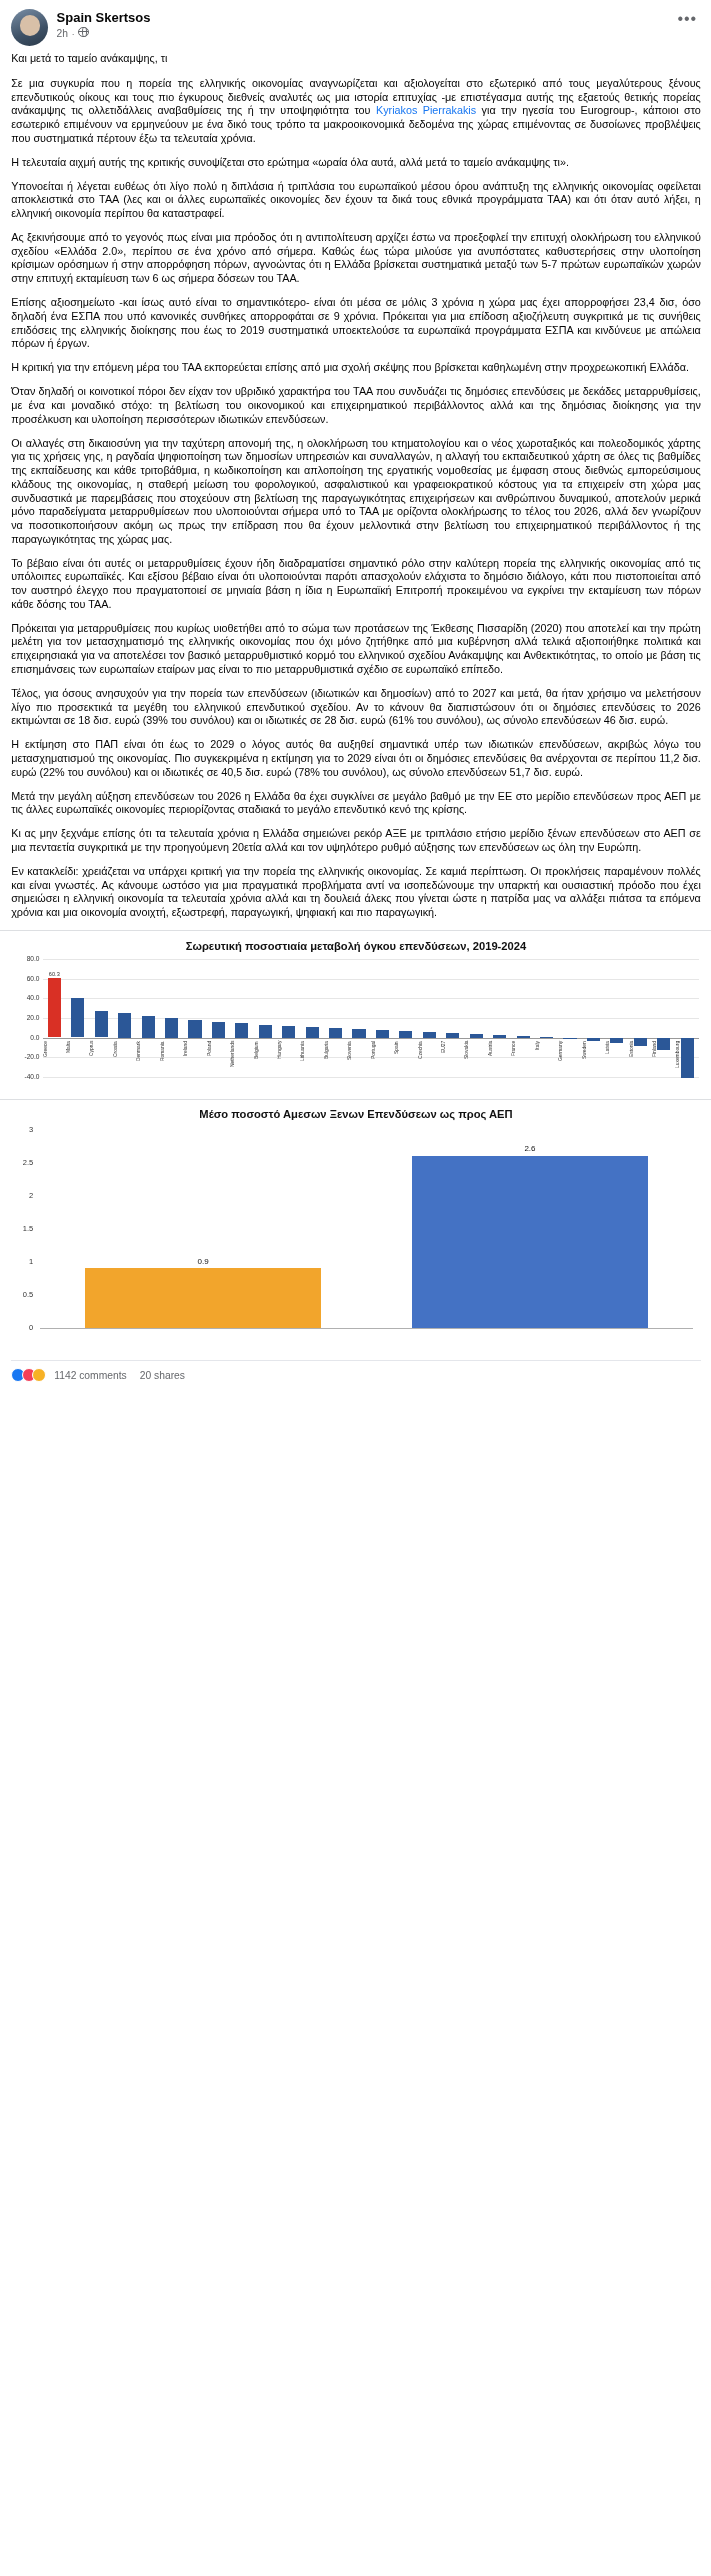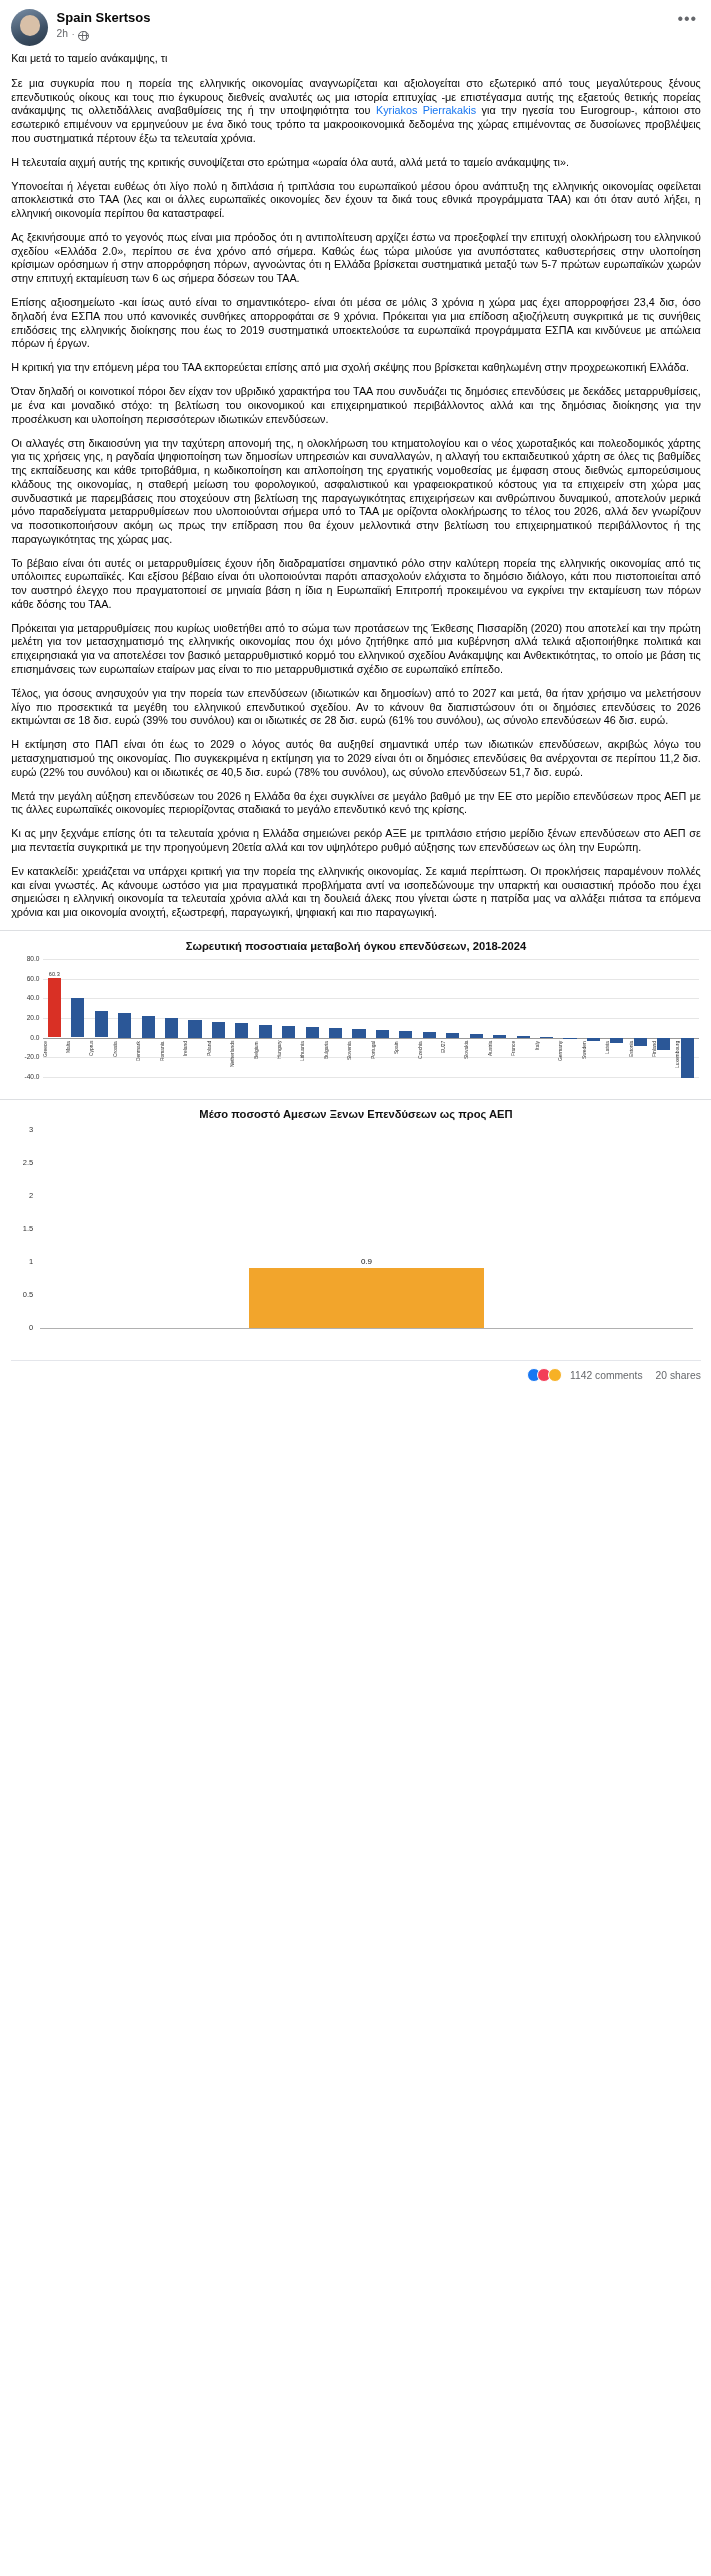--- a/index.html
+++ b/index.html
@@ -43,21 +43,21 @@
     font-weight: bold;
     color: #050505;
     line-height: 15px;
   }
   .meta {
     font-size: 10.3px;
     color: #65676b;
     line-height: 14px;
     margin-top: 1.9px;
     display: flex;
-    align-items: flex-end;
+    align-items: flex-start;
     gap: 3.7px;
   }
   .globe-icon {
     display: inline-block;
     width: 10.3px; height: 10.3px;
     border-radius: 50%;
     border: 1.1px solid #65676b;
     position: relative;
   }
   .globe-icon::before{
@@ -202,21 +202,21 @@
     font-size: 8px;
     color: #111;
   }
   
   .post-footer {
     border-top: 0.9px solid #e4e6eb;
     margin: 0 11.2px;
     padding: 7.5px 0 9.4px 0;
     display: flex;
     align-items: center;
-    justify-content: flex-end;
+    justify-content: flex-start;
     font-size: 10.3px;
     color: #65676b;
   }
   .reactions { display: flex; align-items: center; gap: 3.7px; }
   .react-pill { display: flex; align-items: center; }
   .react {
     width: 14px; height: 14px; border-radius: 50%;
     border: 1.4px solid #fff;
     margin-right: -3.7px;
     display: inline-block;
@@ -259,21 +259,21 @@
     <p>Το βέβαιο είναι ότι αυτές οι μεταρρυθμίσεις έχουν ήδη διαδραματίσει σημαντικό ρόλο στην καλύτερη πορεία της ελληνικής οικονομίας από τις υπόλοιπες ευρωπαϊκές. Και εξίσου βέβαιο είναι ότι υλοποιούνται παρότι απασχολούν ελάχιστα το δημόσιο διάλογο, κάτι που πιστοποιείται από τον αυστηρό έλεγχο που πραγματοποιεί σε μηνιαία βάση η ίδια η Ευρωπαϊκή Επιτροπή προκειμένου να εγκρίνει την εκταμίευση των πόρων κάθε δόσης του ΤΑΑ.</p>
     <p>Πρόκειται για μεταρρυθμίσεις που κυρίως υιοθετήθει από το σώμα των προτάσεων της Έκθεσης Πισσαρίδη (2020) που αποτελεί και την πρώτη μελέτη για τον μετασχηματισμό της ελληνικής οικονομίας που όχι μόνο ζητήθηκε από μια κυβέρνηση αλλά τελικά αξιοποιήθηκε πολιτικά και επιχειρησιακά για να αποτελέσει τον βασικό μεταρρυθμιστικό κορμό του ελληνικού σχεδίου Ανάκαμψης και Ανθεκτικότητας, το οποίο με βάση τις επισημάνσεις των ευρωπαίων εταίρων μας είναι το πιο μεταρρυθμιστικά σχέδιο σε ευρωπαϊκό επίπεδο.</p>
     <p>Τέλος, για όσους ανησυχούν για την πορεία των επενδύσεων (ιδιωτικών και δημοσίων) από το 2027 και μετά, θα ήταν χρήσιμο να μελετήσουν λίγο πιο προσεκτικά τα μεγέθη του ελληνικού επενδυτικού σχεδίου. Αν το κάνουν θα διαπιστώσουν ότι οι δημόσιες επενδύσεις το 2026 εκτιμώνται σε 18 δισ. ευρώ (39% του συνόλου) και οι ιδιωτικές σε 28 δισ. ευρώ (61% του συνόλου), ως σύνολο επενδύσεων 46 δισ. ευρώ.</p>
     <p>Η εκτίμηση στο ΠΑΠ είναι ότι έως το 2029 ο λόγος αυτός θα αυξηθεί σημαντικά υπέρ των ιδιωτικών επενδύσεων, ακριβώς λόγω του μετασχηματισμού της οικονομίας. Πιο συγκεκριμένα η εκτίμηση για το 2029 είναι ότι οι δημόσιες επενδύσεις θα ανέρχονται σε περίπου 11,2 δισ. ευρώ (22% του συνόλου) και οι ιδιωτικές σε 40,5 δισ. ευρώ (78% του συνόλου), ως σύνολο επενδύσεων 51,7 δισ. ευρώ.</p>
     <p>Μετά την μεγάλη αύξηση επενδύσεων του 2026 η Ελλάδα θα έχει συγκλίνει σε μεγάλο βαθμό με την ΕΕ στο μερίδιο επενδύσεων προς ΑΕΠ με τις άλλες ευρωπαϊκές οικονομίες περιορίζοντας σταδιακά το μεγάλο επενδυτικό κενό της κρίσης.</p>
     <p>Κι ας μην ξεχνάμε επίσης ότι τα τελευταία χρόνια η Ελλάδα σημειώνει ρεκόρ ΑΞΕ με τριπλάσιο ετήσιο μερίδιο ξένων επενδύσεων στο ΑΕΠ σε μια πενταετία συγκριτικά με την προηγούμενη 20ετία αλλά και τον υψηλότερο ρυθμό αύξησης των επενδύσεων ως όλη την Ευρώπη.</p>
     <p>Εν κατακλείδι: χρειάζεται να υπάρχει κριτική για την πορεία της ελληνικής οικονομίας. Σε καμιά περίπτωση. Οι προκλήσεις παραμένουν πολλές και είναι γνωστές. Ας κάνουμε ωστόσο για μια πραγματικά προβλήματα αντί να ισοπεδώνουμε την υπαρκτή και ουσιαστική πρόοδο που έχει σημειώσει η ελληνική οικονομία τα τελευταία χρόνια αλλά και τη δουλειά άλεκς που γίνεται ώστε η πατρίδα μας να αλλάξει πιάτσα τα επόμενα χρόνια και μια οικονομία ανοιχτή, εξωστρεφή, παραγωγική, ψηφιακή και πιο παραγωγική.</p>
   </div>
 
   <div class="chart-card" style="margin-top:5.6px;">
-    <div class="chart-title">Σωρευτική ποσοστιαία μεταβολή όγκου επενδύσεων, 2018-2024</div>
+    <div class="chart-title">Σωρευτική ποσοστιαία μεταβολή όγκου επενδύσεων, 2019-2024</div>
     <div class="chart1-wrap">
       <div id="c1-yaxis">
           <div class="axis-label" style="top: 0px;">80.0</div>
           <div class="axis-label" style="top: 19.7px;">60.0</div>
           <div class="axis-label" style="top: 39px;">40.0</div>
           <div class="axis-label" style="top: 59px;">20.0</div>
           <div class="axis-label" style="top: 79px;">0.0</div>
           <div class="axis-label" style="top: 98px;">-20.0</div>
           <div class="axis-label" style="top: 118px;">-40.0</div>
         </div>
@@ -419,20 +419,24 @@
           <div class="c2-ylab" style="top: 133px;">1</div>
           <div class="c2-ylab" style="top: 166px;">0.5</div>
           <div class="c2-ylab" style="top: 199px;">0</div>
         </div>
       <div class="chart2-plot">
         <div class="c2-bars" id="c2-bars">
             <div class="c2-col">
               <div class="c2-bar" style="height: 60px; background: rgb(242, 165, 44);"></div>
               <div class="c2-val" style="bottom: 62px;">0.9</div>
             </div>
+            <div class="c2-col">
+              <div class="c2-bar" style="height: 172px; background: rgb(68, 114, 196);"></div>
+              <div class="c2-val" style="bottom: 175px;">2.6</div>
+            </div>
           </div>
       </div>
     </div>
   </div>
 
   <div class="post-footer">
     <div class="reactions">
       <span class="react-pill">
         <span class="react like"></span>
         <span class="react love"></span>

